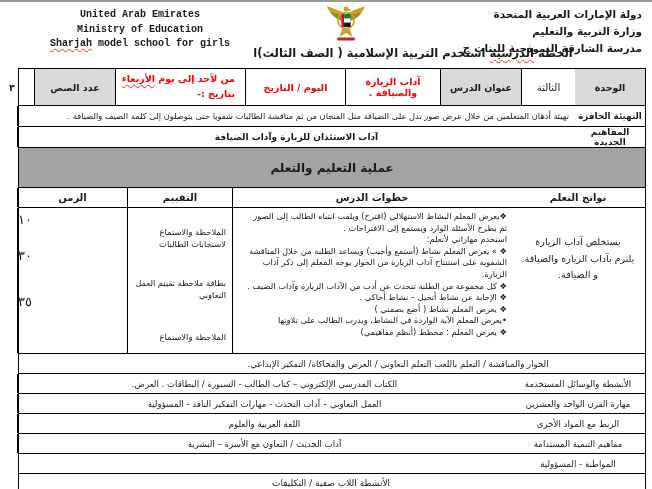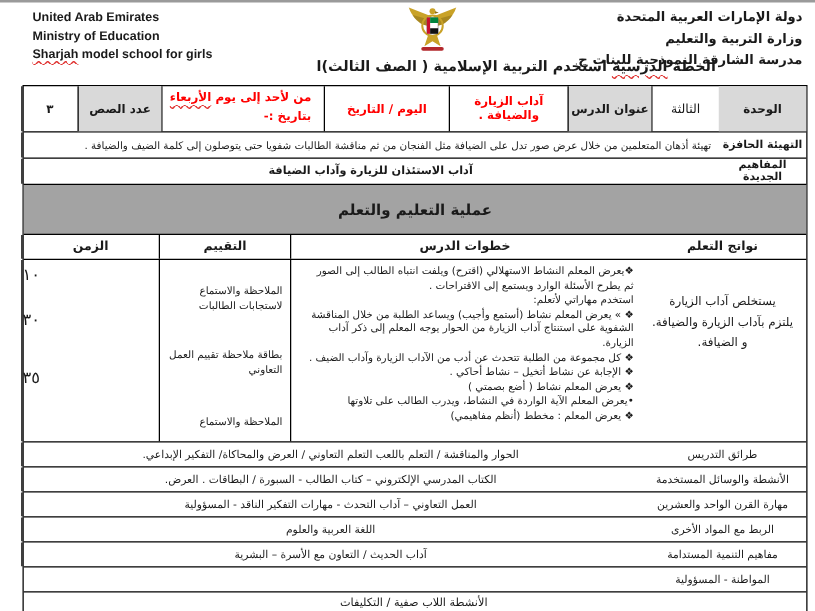--- a/index.html
+++ b/index.html
@@ -3,22 +3,22 @@
 <meta charset="utf-8">
 <style>
   * { margin:0; padding:0; box-sizing:border-box; }
   html,body { background:#e9e9e9; }
   .page {
     position:relative; width:652px; height:489px; background:#fff;
     font-family:"DejaVu Sans", sans-serif; color:#1a1a1a; overflow:hidden;
     border-top:2px solid #9a9a9a; margin:0 auto;
   }
   
-  .en-block { position:absolute; left:26px; top:6px; width:228px; text-align:left;
-    font-family:Liberation Sans, sans-serif; font-weight:bold; font-size:10px; line-height:1.45; }
+  .en-block { position:absolute; left:26px; top:6px; width:228px; text-align:center;
+    font-family:Liberation Mono, monospace; font-weight:bold; font-size:10px; line-height:1.45; }
   .ar-block { position:absolute; right:10px; top:4px; width:240px; direction:rtl; text-align:right;
     font-weight:bold; font-size:10.5px; line-height:1.6; }
   .emblem { position:absolute; left:326px; top:2px; width:40px; height:38px; }
   .doc-title { position:absolute; left:238px; top:44px; width:350px; direction:rtl; text-align:center;
     font-weight:bold; font-size:11.5px; white-space:nowrap; }
   .misspell { text-decoration:underline; text-decoration-style:wavy; text-decoration-color:#e0312f;
     text-decoration-thickness:1px; text-underline-offset:2px; }
   
   .doc-table { position:absolute; left:18px; top:66px; width:628px; border:1px solid #000;
     direction:rtl; background:#fff; }
@@ -54,21 +54,21 @@
   .assess div:nth-child(2) { margin-top:27px; }
   .assess div:nth-child(3) { margin-top:30px; }
   .time { display:block; text-align:left; font-size:13px;font-family:Liberation Serif, serif; }
   .time div:nth-child(1){ margin-top:4px; } .time div:nth-child(2){ margin-top:20px; } .time div:nth-child(3){ margin-top:30px; }
   
   .frow { height:20px; }
   .frow .flabel { width:134px; font-size:8.6px; }
   .frow .fvalue { width:494px; font-size:8.6px; }
   .hw-row { height:19px; font-size:9px; }
   .empty-row { height:13px; }
-  .w70{width:70px}.w54{width:54px}.w67{width:67px}.w95{width:95px}.w100{width:100px}.w130{width:130px}.w45{width:45px}
+  .w70{width:70px}.w54{width:54px}.w67{width:81px}.w95{width:95px}.w100{width:100px}.w130{width:130px}.w45{width:45px}
   .w134{width:134px}.w279{width:279px}.w105{width:105px}.w110{width:110px}.w558{width:558px}
 </style>
 </head>
 <body>
 
 <div class="page">
 
   <div class="en-block">
     <div>United Arab Emirates</div>
     <div>Ministry of Education</div>
@@ -158,21 +158,20 @@
         <div>الملاحظة والاستماع</div>
       </div>
       <div class="c time w110">
         <div>١٠</div>
         <div>٣٠</div>
         <div>٣٥</div>
       </div>
     </div>
 
     <div class="row frow">
-      <div class="c flabel">طرائق التدريس</div>
       <div class="c fvalue">الحوار والمناقشة / التعلم باللعب التعلم التعاوني / العرض والمحاكاة/ التفكير الإبداعي.</div>
     </div>
     <div class="row frow">
       <div class="c flabel">الأنشطة والوسائل المستخدمة</div>
       <div class="c fvalue">الكتاب المدرسي الإلكتروني – كتاب الطالب - السبورة / البطاقات . العرض.</div>
     </div>
     <div class="row frow">
       <div class="c flabel">مهارة القرن الواحد والعشرين</div>
       <div class="c fvalue">العمل التعاوني – آداب التحدث - مهارات التفكير الناقد - المسؤولية</div>
     </div>

